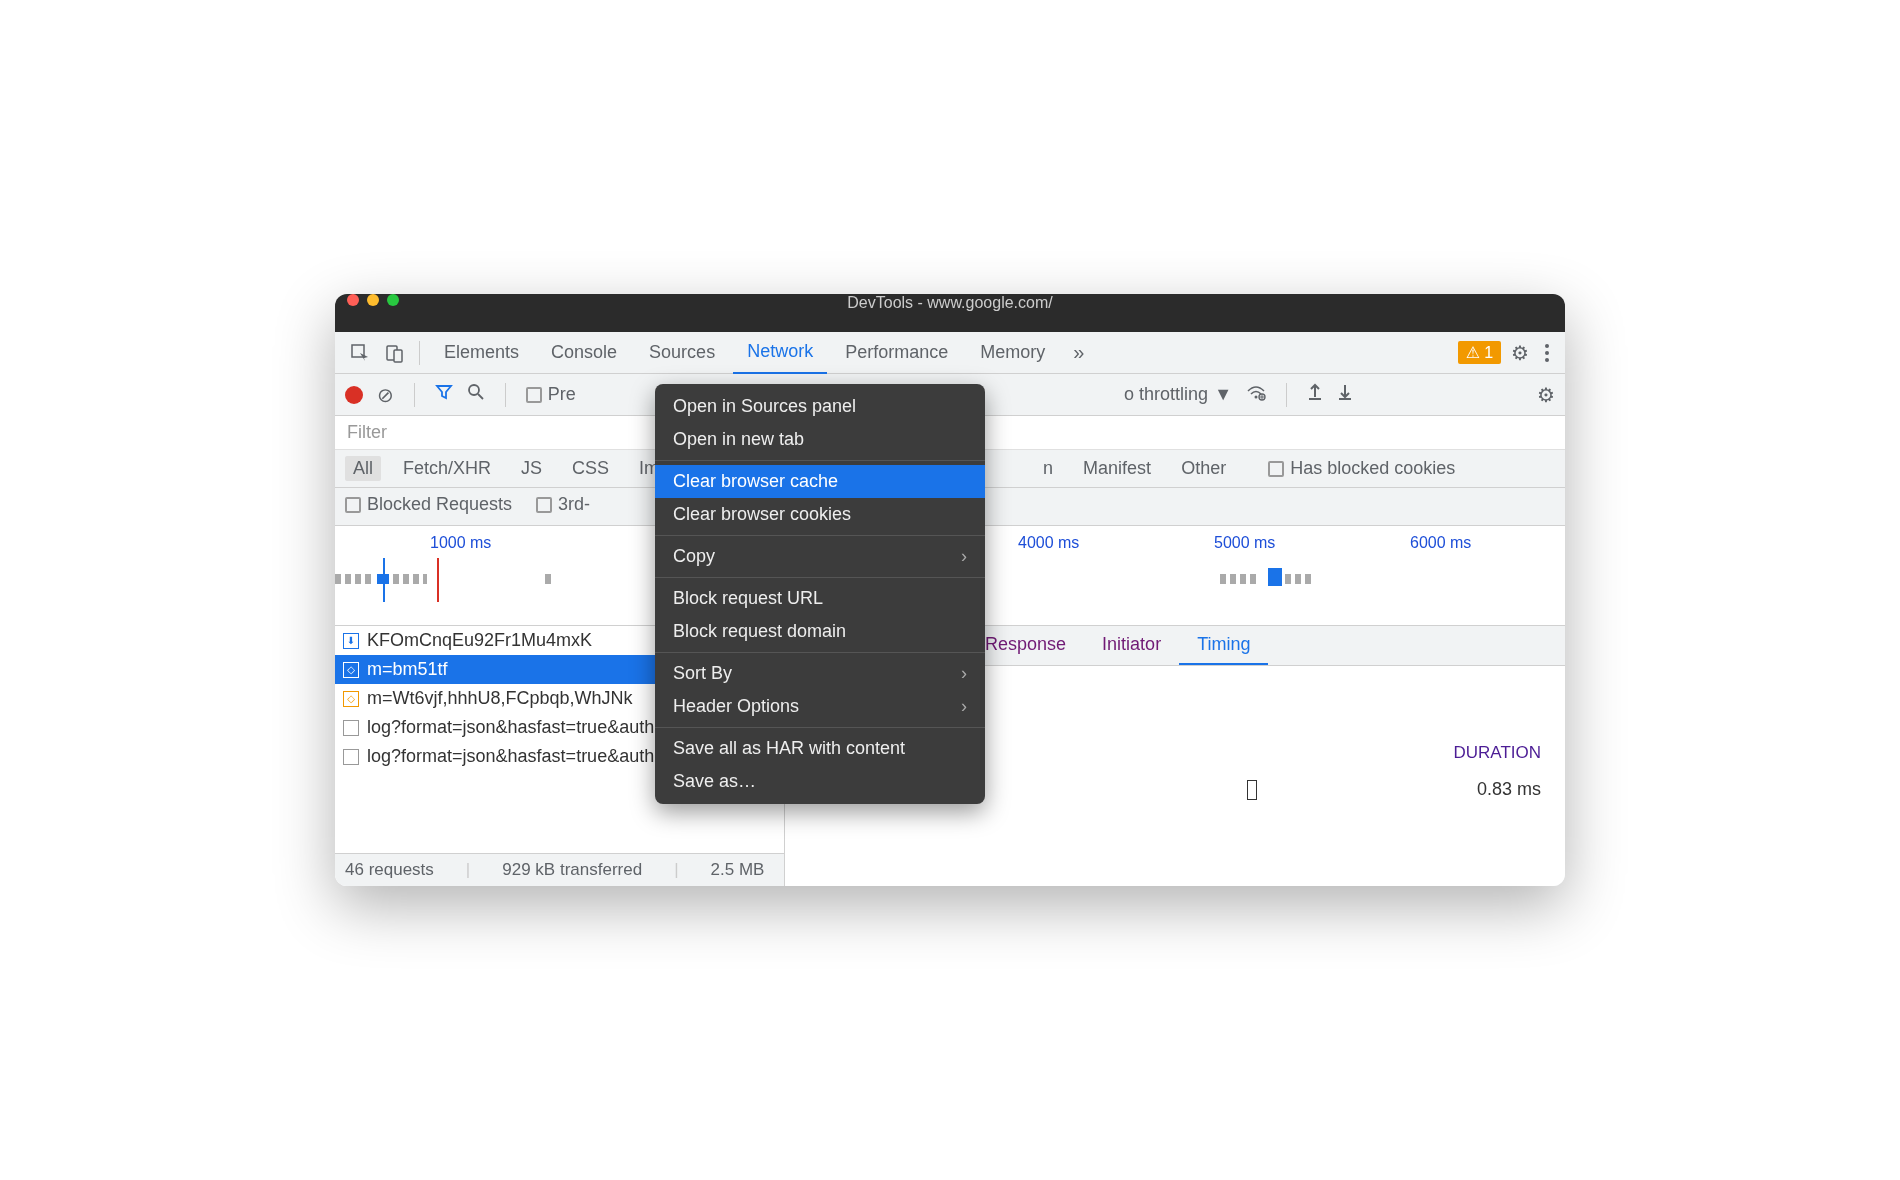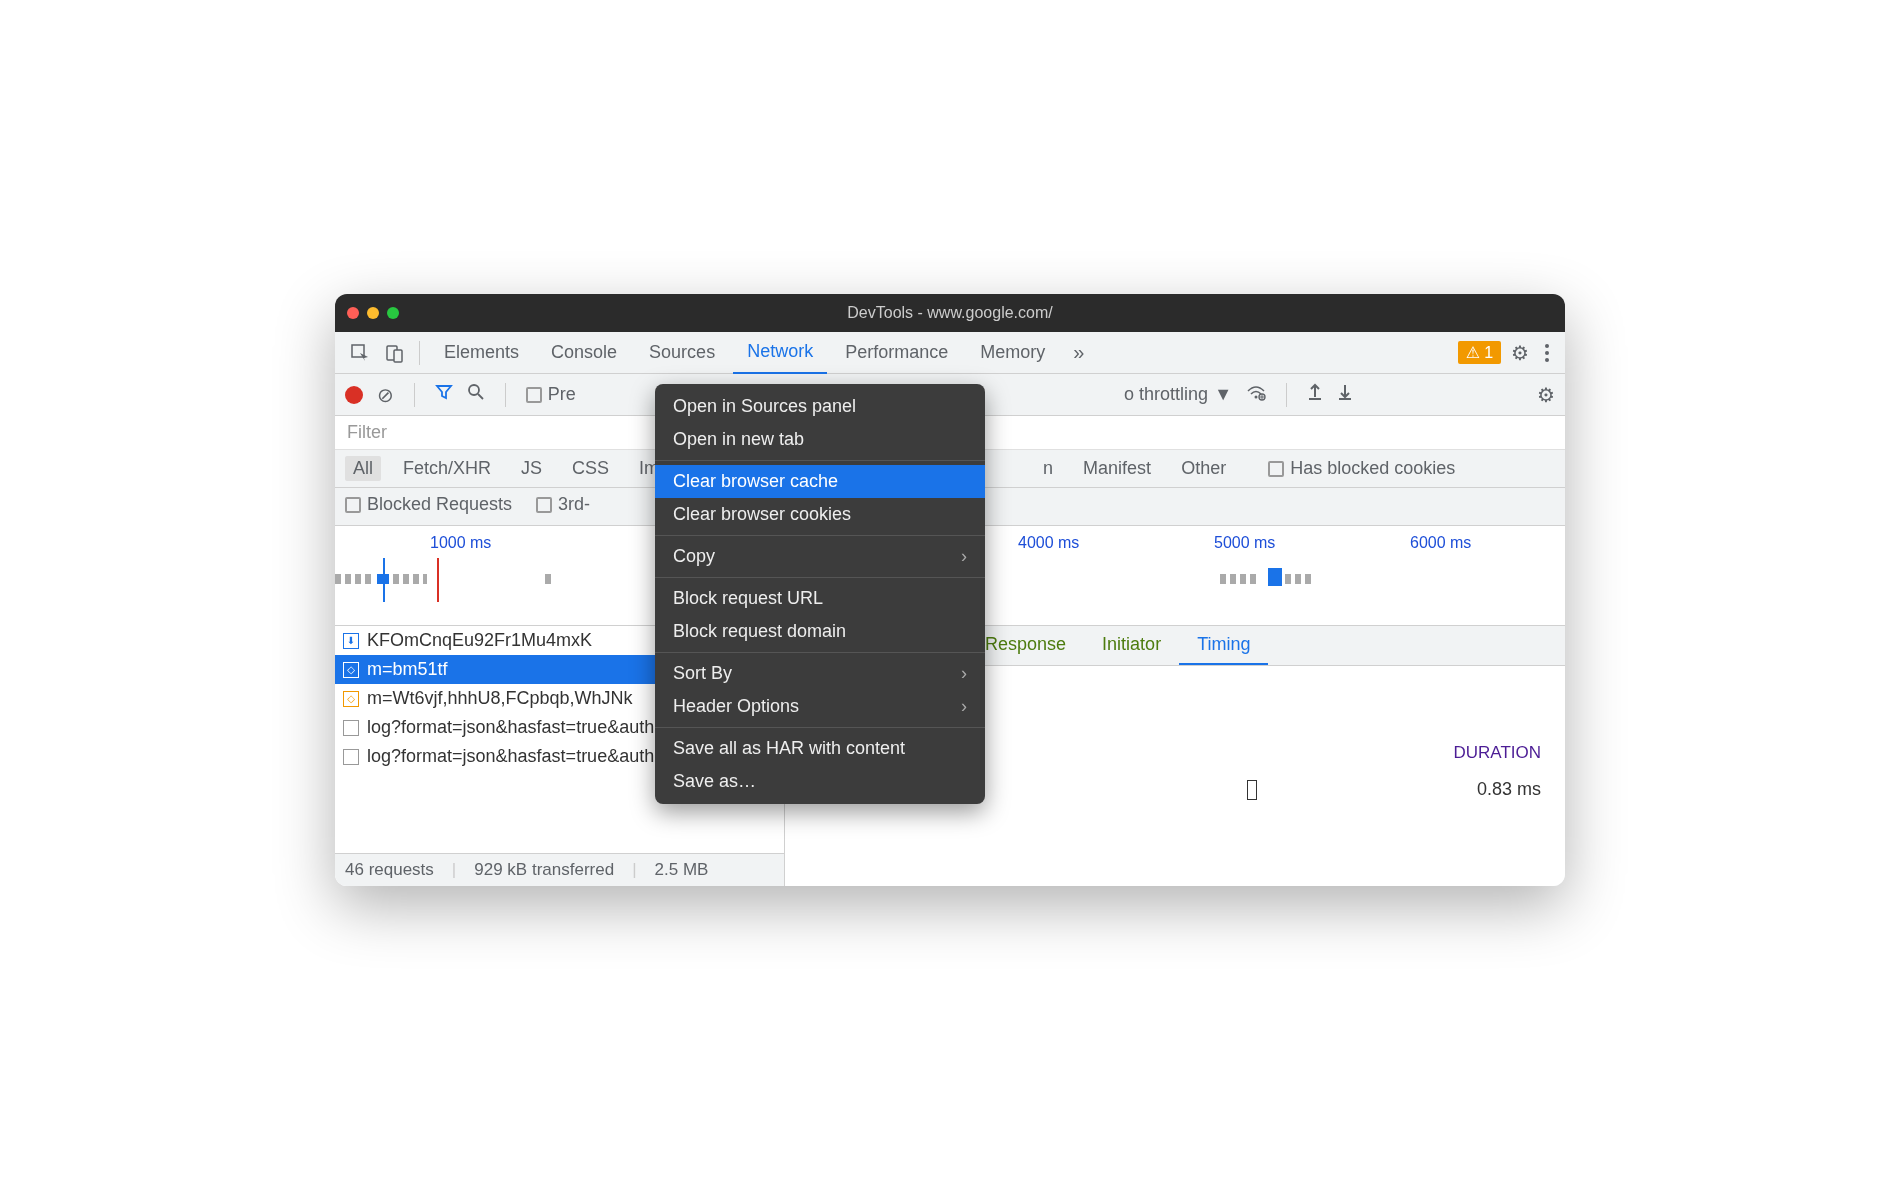--- a/index.html
+++ b/index.html
@@ -17,21 +17,20 @@
   background: #f1f3f4;
   border-radius: 12px;
   box-shadow: 0 20px 60px rgba(0,0,0,0.3);
   overflow: hidden;
   position: relative;
 }
 .titlebar {
   background: #2b2b2b;
   height: 38px;
   display: flex;
-  align-items: center;
   padding: 0 12px;
   position: relative;
 }
 .traffic-lights { display: flex; gap: 8px; }
 .traffic-light { width: 12px; height: 12px; border-radius: 50%; }
 .tl-red { background: #ff5f57; }
 .tl-yellow { background: #febc2e; }
 .tl-green { background: #28c840; }
 .title {
   position: absolute;
@@ -173,29 +172,29 @@
 }
 .req-row.selected { background: #1a73e8; color: #fff; }
 .req-icon { width: 16px; height: 16px; border: 1.5px solid #1a73e8; flex-shrink: 0; display:flex; align-items:center; justify-content:center; font-size:10px; color:#1a73e8; }
 .req-icon.orange { border-color: #f29900; color:#f29900; }
 .req-icon.gray { border-color: #999; background:#fff; }
 .req-row.selected .req-icon { border-color: #fff; color:#fff; }
 .left-status {
   background: #f1f3f4;
   display: flex;
   padding: 6px 10px;
-  gap: 18px;
+  gap: 32px;
   font-size: 17px;
   color: #5f6368;
   border-top: 1px solid #d0d0d0;
 }
 
 .right-panel { flex: 1; display: flex; flex-direction: column; }
 .rp-tabs { display: flex; border-bottom: 1px solid #d0d0d0; background: #f1f3f4; }
-.rp-tab { padding: 8px 18px; font-size: 18px; color: #4d7c0f; }
+.rp-tab { padding: 8px 18px; font-size: 18px; color: #701a75; }
 .rp-tab.active { color: #1a73e8; border-bottom: 2px solid #1a73e8; }
 .rp-body { padding: 18px 24px; font-size: 18px; color: #333; }
 .rp-row { display: flex; justify-content: space-between; padding: 8px 0; }
 .rp-section { color: #4c1d95; font-size: 17px; margin-top: 12px; }
 .queue-bar { width: 10px; height: 20px; border: 1px solid #333; margin-left: 40px; }
 
 
 .context-menu {
   position: absolute;
   top: 90px;

